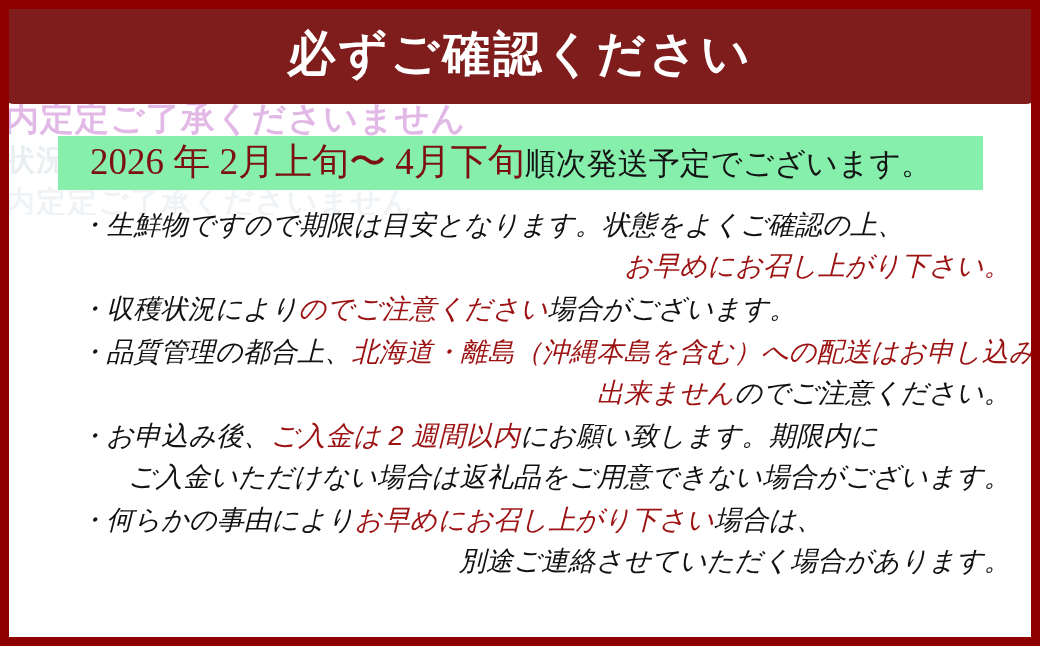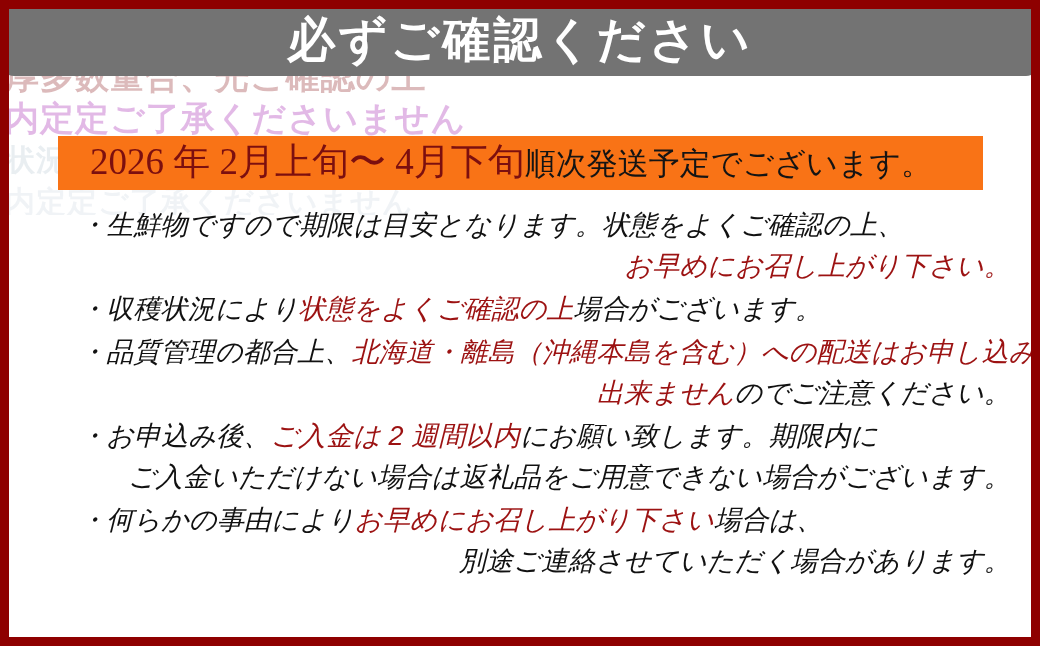--- a/index.html
+++ b/index.html
@@ -20,22 +20,22 @@
     border: 9px solid #8e0000;
     overflow: hidden;
   }
 
   
   #header-band {
     position: absolute;
     left: -9px;
     top: -9px;
     width: 1040px;
-    height: 76px;
-    background: #737373;
+    height: 104px;
+    background: #7f1d1d;
     display: flex;
     align-items: center;
     justify-content: center;
     border-radius: 14px;
   }
   #header-title {
     color: #ffffff;
     font-size: 48px;
     font-weight: bold;
     letter-spacing: 3px;
@@ -68,21 +68,21 @@
   .ghost-line.g3 { color: #b9c9d4; font-size: 30px; }
   .ghost-line.g4 { color: #cfd9e2; font-size: 30px; }
 
   
   #date-banner {
     position: absolute;
     left: 49px;
     top: 127px;
     width: 925px;
     height: 54px;
-    background: #f97316;
+    background: #86efac;
     display: flex;
     align-items: center;
     padding-left: 32px;
     box-sizing: border-box;
   }
   #date-banner .line {
     white-space: nowrap;
     line-height: 1;
     padding-bottom: 3px;
   }
@@ -151,21 +151,21 @@
       <span class="date-strong">2026 年 2月上旬〜 4月下旬</span><span class="date-rest">順次発送予定でございます。</span>
     </div>
   </div>
 
   <div id="notice-list">
       <div class="notice-item">
         <div class="notice-line"><span class="bullet-mark">・</span><span class="blk">生鮮物ですので期限は目安となります。状態をよくご確認の上、</span></div>
         <div class="notice-line indent"><span class="hl">お早めにお召し上がり下さい。</span></div>
       </div>
       <div class="notice-item">
-        <div class="notice-line"><span class="bullet-mark">・</span><span class="blk">収穫状況により</span><span class="hl">状態をよくご確認の上</span><span class="blk">場合がございます。</span></div>
+        <div class="notice-line"><span class="bullet-mark">・</span><span class="blk">収穫状況により</span><span class="hl">のでご注意ください</span><span class="blk">場合がございます。</span></div>
       </div>
       <div class="notice-item">
         <div class="notice-line"><span class="bullet-mark">・</span><span class="blk">品質管理の都合上、</span><span class="hl">北海道・離島（沖縄本島を含む）への配送はお申し込み</span></div>
         <div class="notice-line indent"><span class="hl">出来ません</span><span class="blk">のでご注意ください。</span></div>
       </div>
       <div class="notice-item">
         <div class="notice-line"><span class="bullet-mark">・</span><span class="blk">お申込み後、</span><span class="hl">ご入金は 2 週間以内</span><span class="blk">にお願い致します。期限内に</span></div>
         <div class="notice-line indent"><span class="blk">ご入金いただけない場合は返礼品をご用意できない場合がございます。</span></div>
       </div>
       <div class="notice-item">

